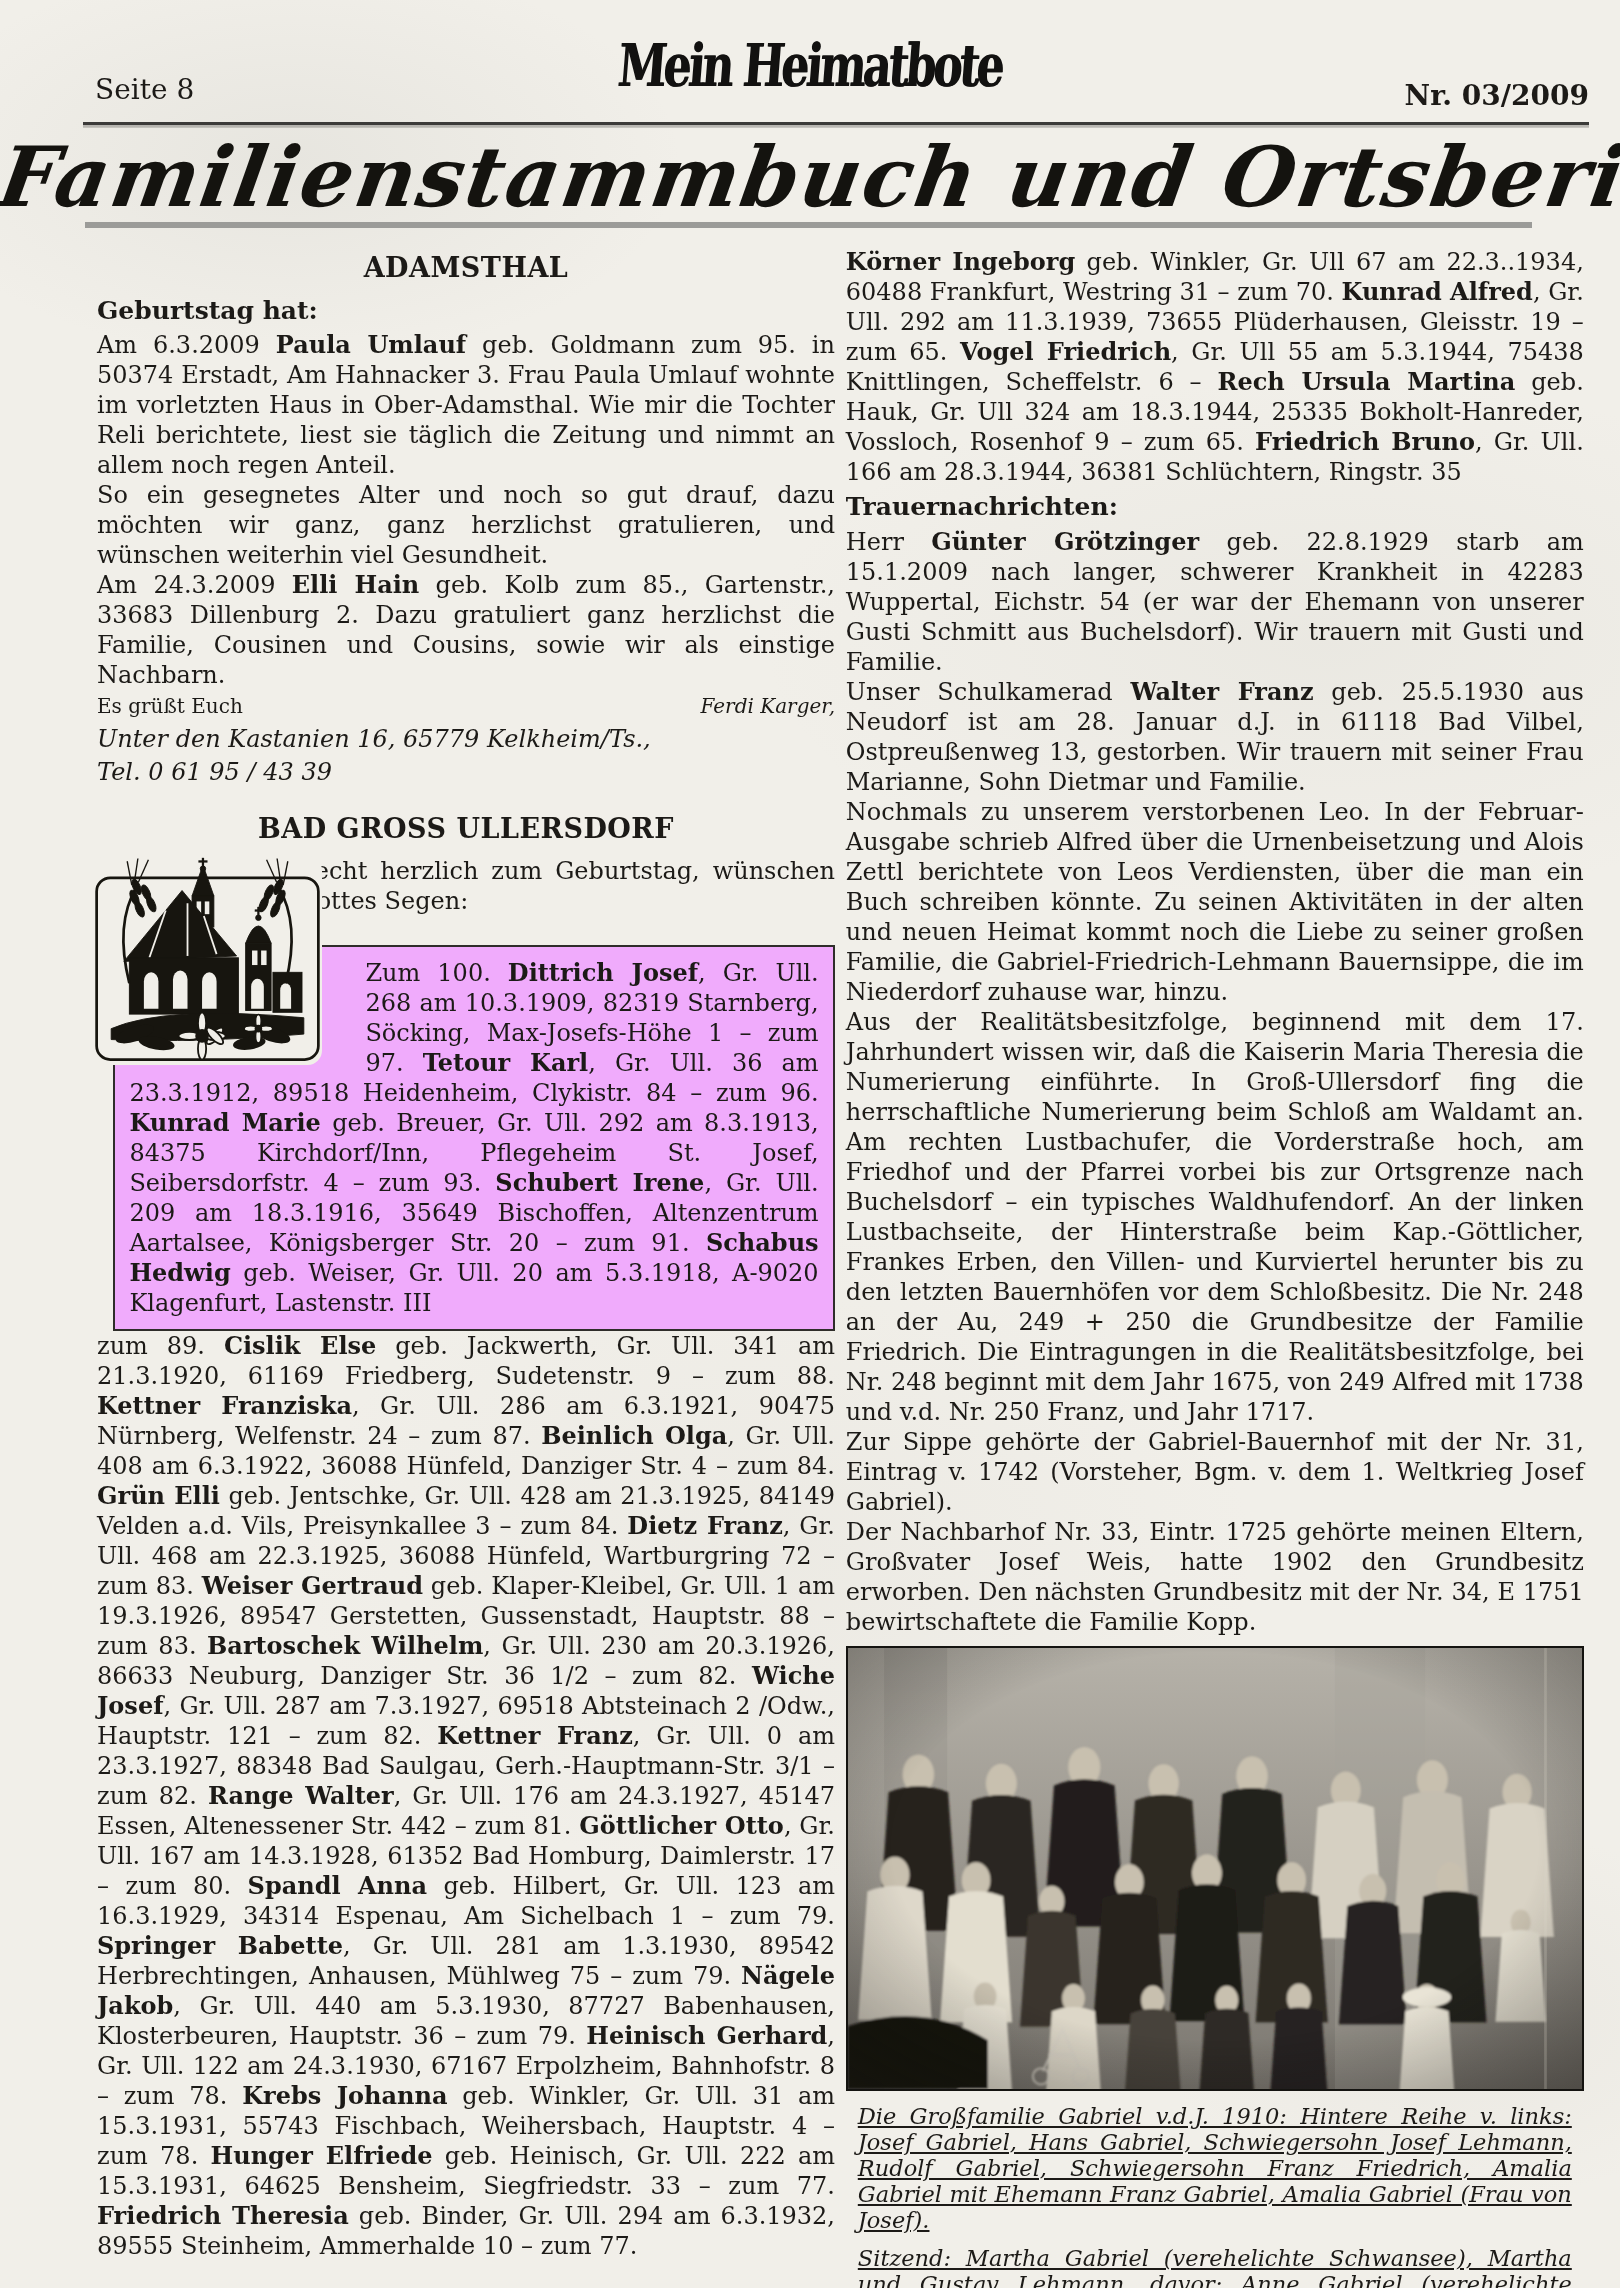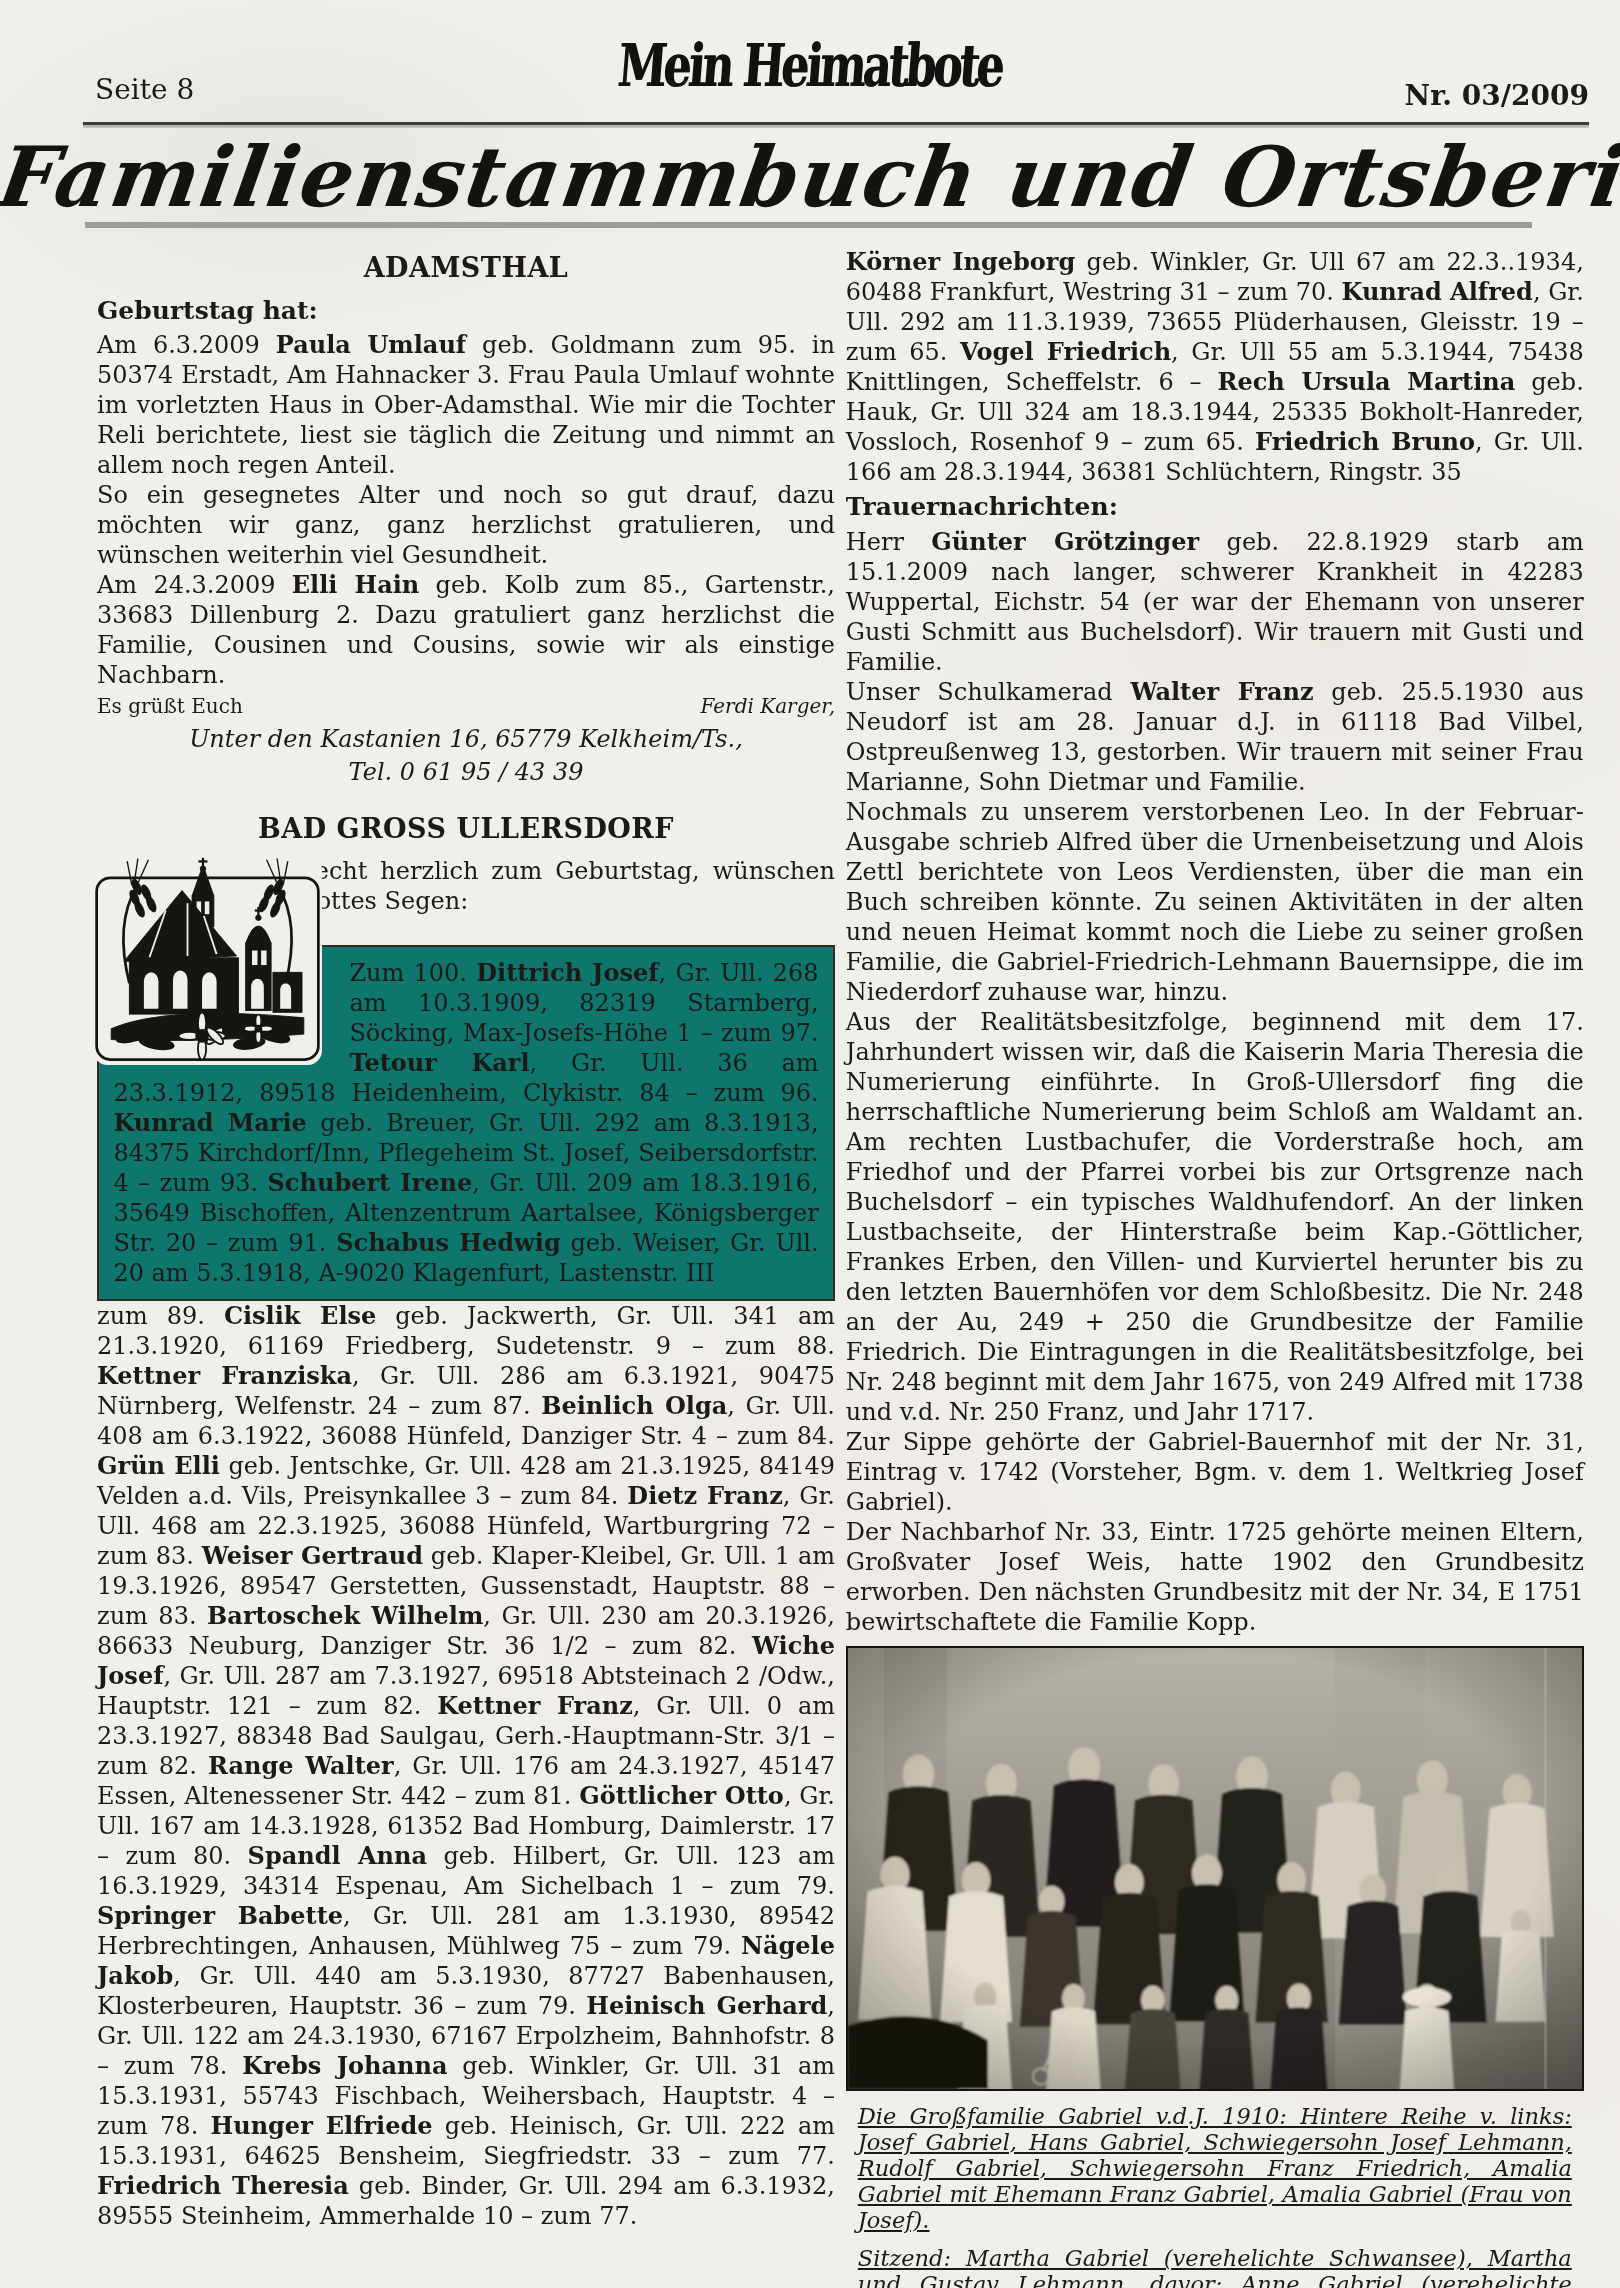--- a/index.html
+++ b/index.html
@@ -29,27 +29,27 @@
   .rule-script{position:absolute;left:85px;right:88px;top:222px;height:6.3px;background:#9b9b98;}
   
   .cols{position:absolute;left:97px;top:247px;width:1494px;display:flex;gap:10.8px;}
   .col{flex:0 0 738px;width:738px;}
   p.body{margin:0;text-align:justify;font-size:24px;line-height:30px;}
   .mb{margin-bottom:14.4px;}
   h3.sect{font-size:27px;font-weight:bold;text-align:center;margin:5.4px 0 12.6px;letter-spacing:0.5px;}
   .sub{font-weight:bold;font-size:25px;margin:0 0 5.4px;}
   .sigrow{display:flex;justify-content:space-between;font-size:20px;line-height:33px;align-items:center;}
   .sig,.addr{font-style:italic;}
-  .addr{text-align:center;font-size:24px;line-height:33px;margin:0;}
+  .addr{text-align:left;font-size:24px;line-height:33px;margin:0;}
   
   .ullbody{position:relative;}
   .church{position:absolute;left:-4.5px;top:0;width:229px;height:209px;z-index:3;
           background:#f1efe9;border-radius:14.4px;}
   .intro{margin-left:268px;margin-bottom:7.2px;min-height:89px;}
-  .gbox{border:2.7px solid #2f2d2a;background:#0f766e;padding:10.8px 14.4px;position:relative;z-index:1;}
+  .gbox{border:2.7px solid #2f2d2a;background:#f0abfc;padding:10.8px 14.4px;position:relative;z-index:1;margin-left:16px;}
   .gspace{float:left;width:236px;height:101px;}
   .cont{margin-top:16px;}
   
   .photo-frame{border:2.7px solid #141310;margin:9px 0 12.6px;height:441px;background:#8f8c85;}
   .photo-frame svg{display:block;width:100%;height:100%;}
   .caption{font-style:italic;font-size:22.5px;line-height:26px;text-align:justify;}
   .caption p{margin:12px;text-decoration:underline;}
 </style>
 </head>
 <body>

